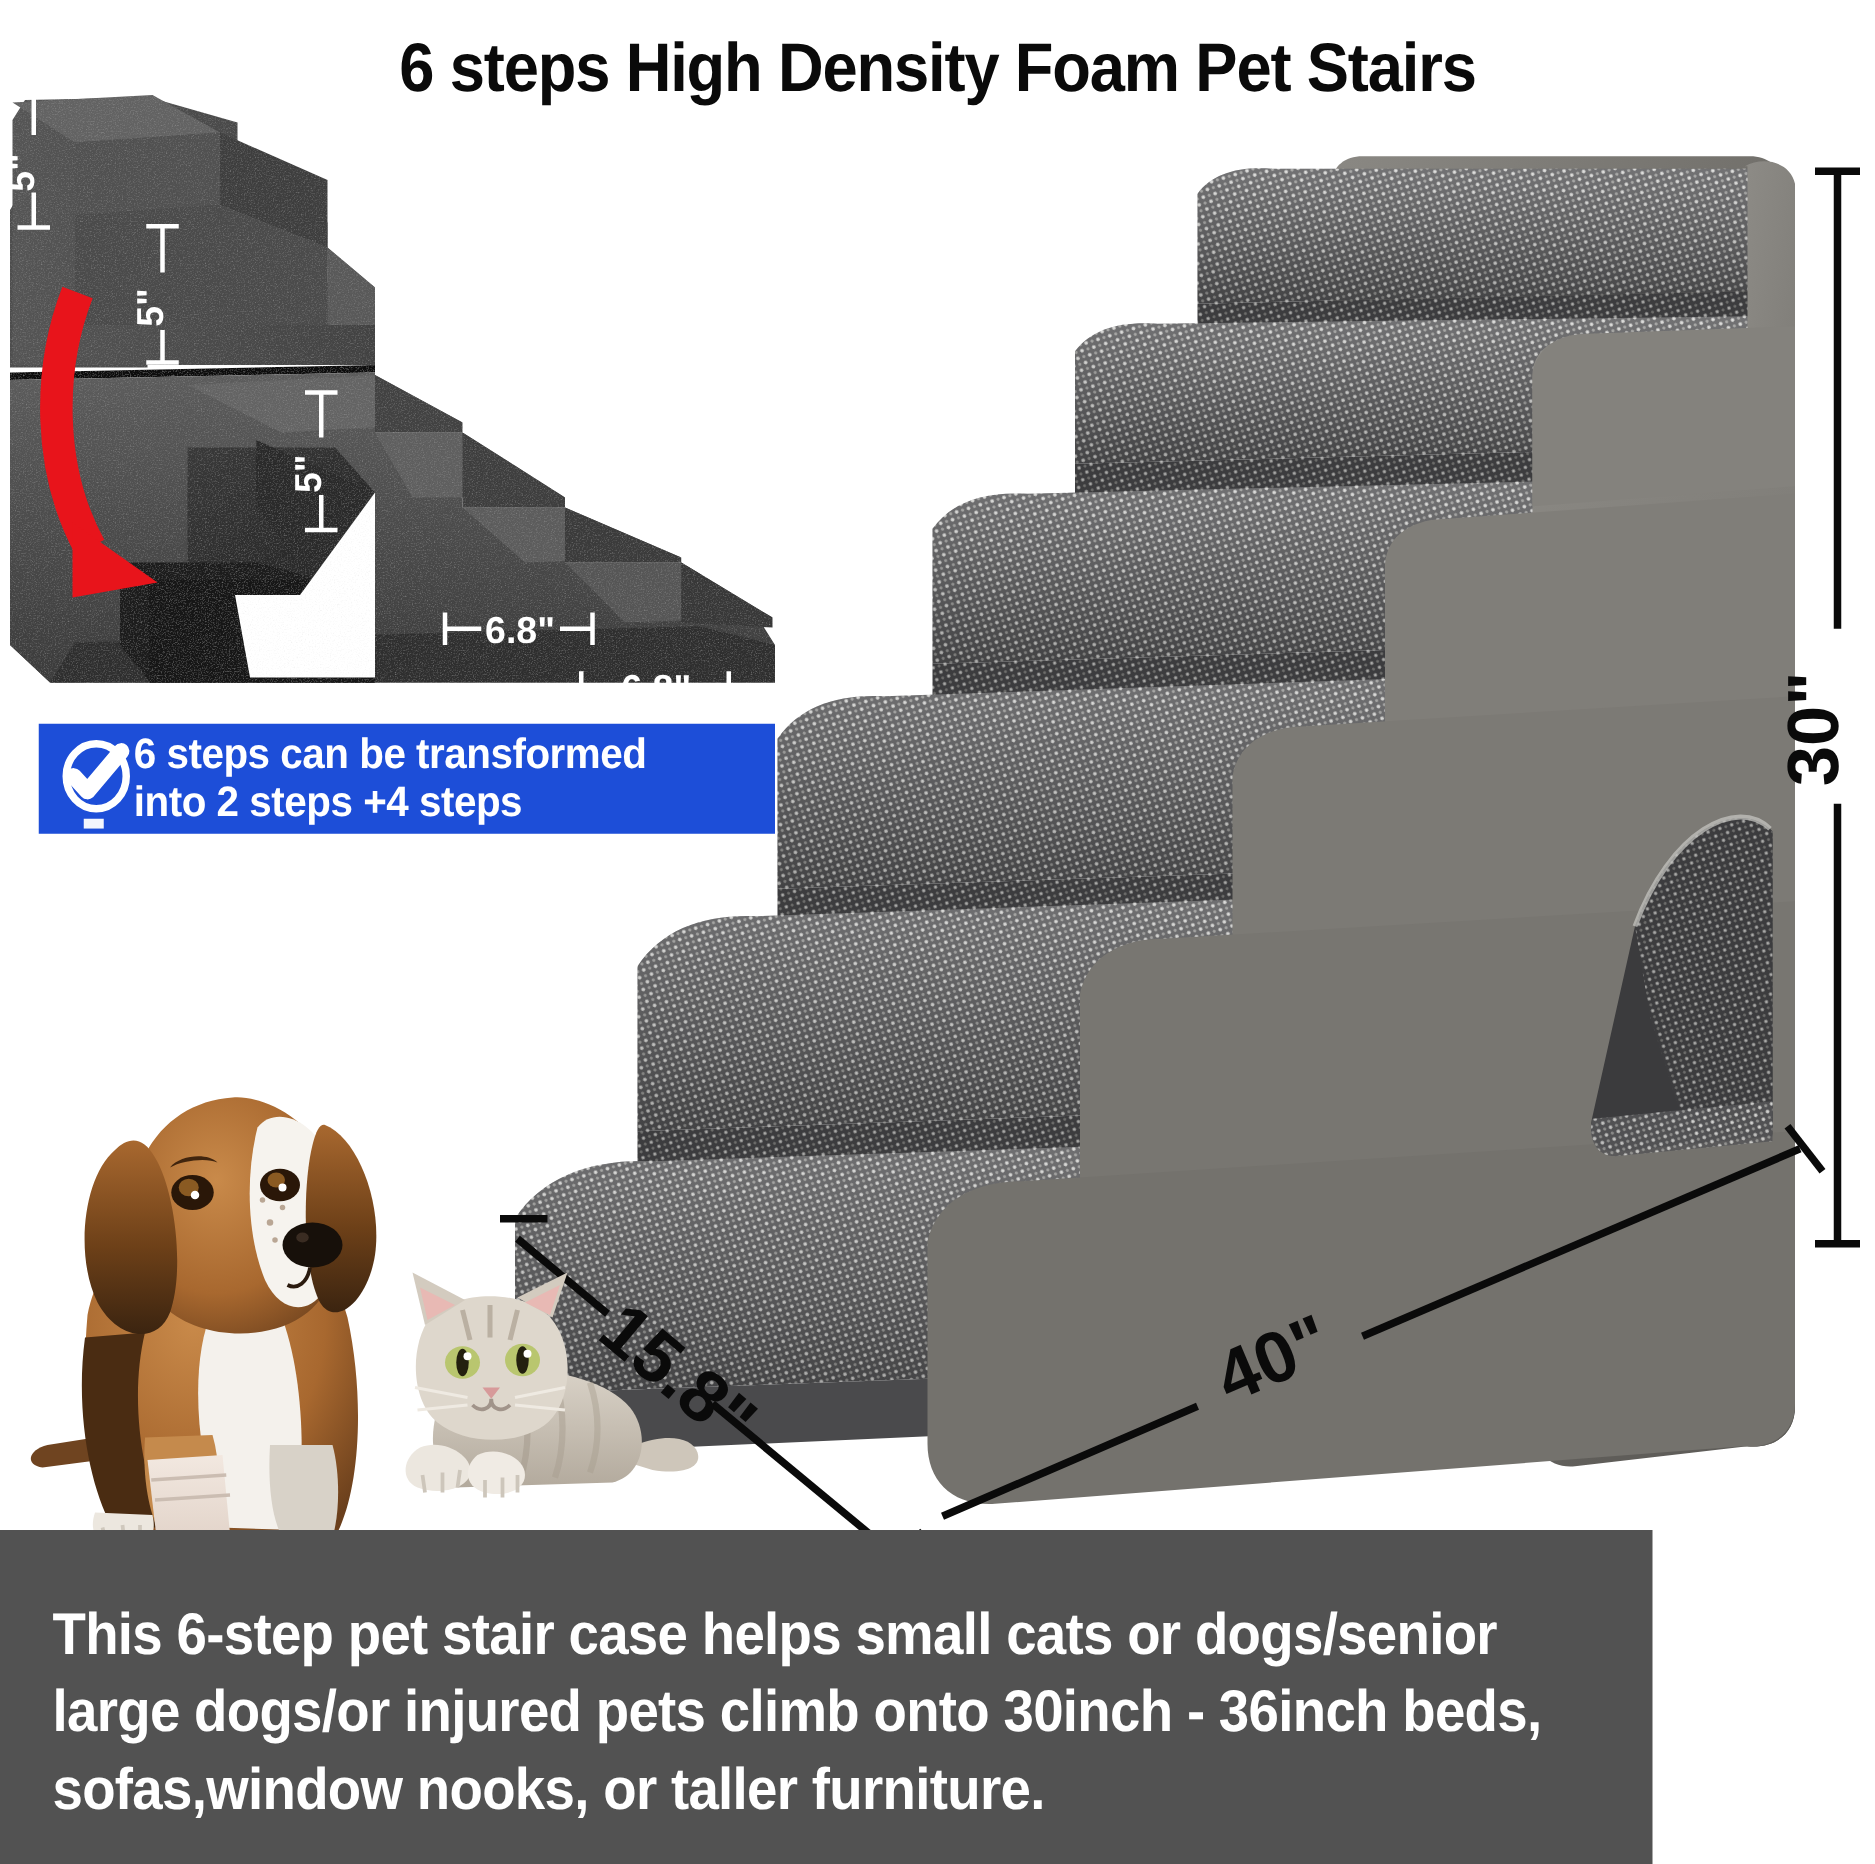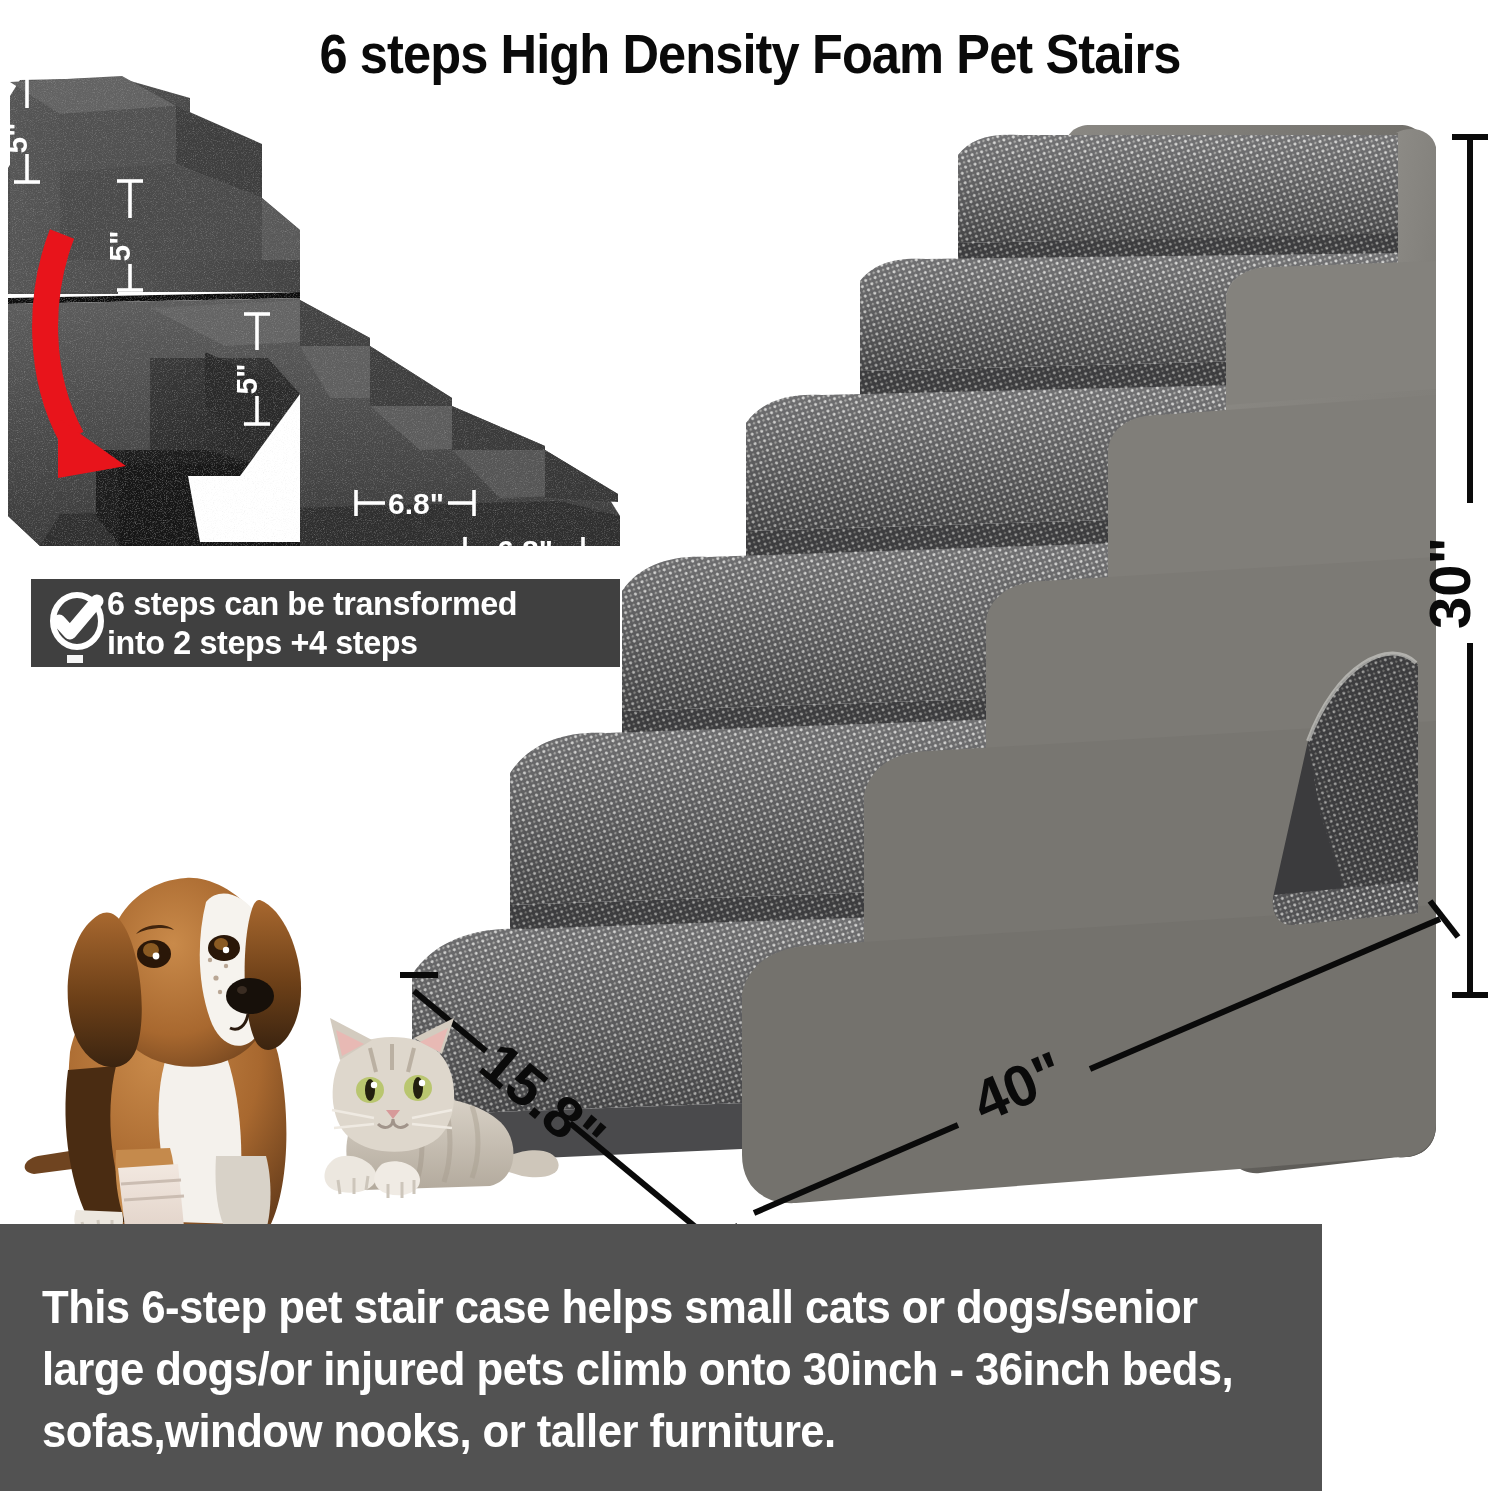--- a/index.html
+++ b/index.html
@@ -48,21 +48,21 @@
   }
   .sp-svg { display:block; width:100%; height:100%; }
 
   
   .badge {
     position: absolute;
     left: 31px;
     top: 551px;
     width: 589px;
     height: 88px;
-    background: #404040;
+    background: #1d4ed8;
     display: flex;
     align-items: center;
     padding: 0;
     box-sizing: border-box;
   }
   .badge-icon {
     width: 72px;
     height: 80px;
     margin-left: 6px;
     flex: 0 0 auto;

